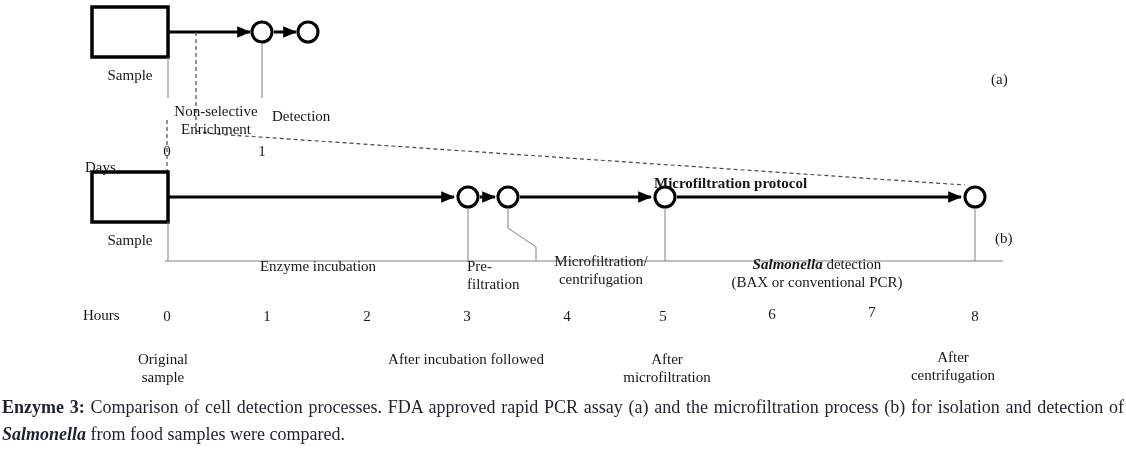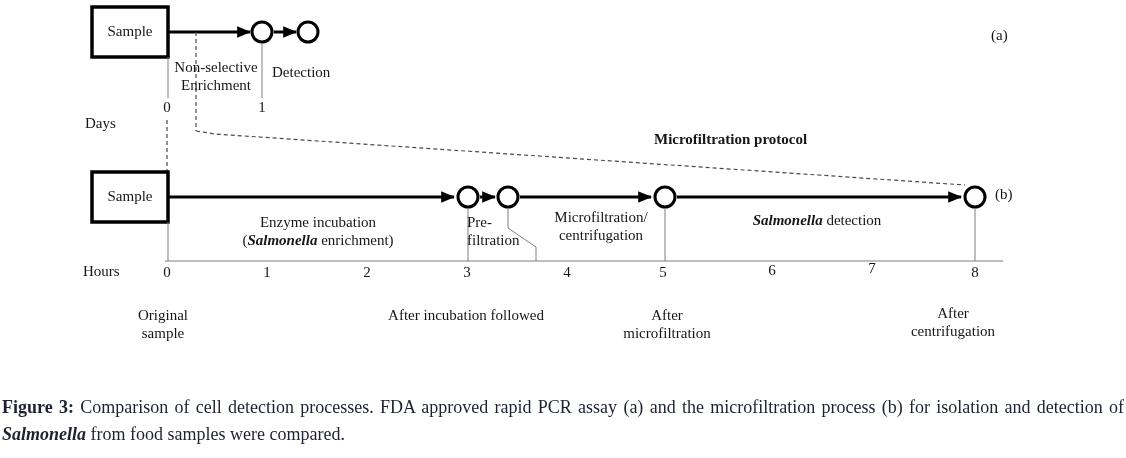--- a/index.html
+++ b/index.html
@@ -11,20 +11,21 @@
     color:#161616;
     overflow:hidden;
   }
   #diagram-svg{position:absolute;left:0;top:0;}
   .lbl{
     position:absolute;
     font-size:15px;
     line-height:17.5px;
     white-space:nowrap;
     color:#161616;
+    margin-top:44px;
   }
   .ctr{transform:translateX(-50%);text-align:center;}
   .it{font-style:italic;font-weight:bold;}
   .boxlbl{width:76px;text-align:center;}
   #caption{
     position:absolute;
     left:2px;top:394px;width:1122px;
     font-size:18px;line-height:27px;
     color:#1c2230;
     text-align:justify;
@@ -90,35 +91,35 @@
   <div class="lbl" style="left:85px;top:115px;">Days</div>
   <div class="lbl ctr" style="left:167px;top:99px;">0</div>
   <div class="lbl ctr" style="left:262px;top:99px;">1</div>
 
   <div class="lbl" style="left:654px;top:131px;font-weight:bold;">Microfiltration protocol</div>
 
   <div class="lbl boxlbl" style="left:92px;top:188px;">Sample</div>
 
   <div class="lbl ctr" style="left:318px;top:214px;">
     <div>Enzyme incubation</div>
-    <div><span>(</span><span class="it">Salmonella</span><span> enrichment)</span></div>
   </div>
 
   <div class="lbl" style="left:467px;top:214px;">
     <div>Pre-</div>
     <div>filtration</div>
   </div>
 
   <div class="lbl ctr" style="left:601px;top:209px;">
     <div>Microfiltration/</div>
     <div>centrifugation</div>
   </div>
 
   <div class="lbl ctr" style="left:817px;top:212px;">
     <div><span class="it">Salmonella</span><span> detection</span></div>
+    <div>(BAX or conventional PCR)</div>
   </div>
 
   <div class="lbl" style="left:995px;top:186px;">(b)</div>
 
   <div class="lbl" style="left:83px;top:263px;">Hours</div>
   <div class="lbl ctr" style="left:167px;top:264px;">0</div>
   <div class="lbl ctr" style="left:267px;top:264px;">1</div>
   <div class="lbl ctr" style="left:367px;top:264px;">2</div>
   <div class="lbl ctr" style="left:467px;top:264px;">3</div>
   <div class="lbl ctr" style="left:567px;top:264px;">4</div>
@@ -136,15 +137,15 @@
   </div>
   <div class="lbl ctr" style="left:667px;top:307px;">
     <div>After</div>
     <div>microfiltration</div>
   </div>
   <div class="lbl ctr" style="left:953px;top:305px;">
     <div>After</div>
     <div>centrifugation</div>
   </div>
 
-  <div id="caption"><span class="cap-label">Figure 3:</span><span> Comparison of cell detection processes. FDA approved rapid PCR assay (a) and the microfiltration process (b) for isolation and detection of </span><span class="it">Salmonella</span><span> from food samples were compared.</span></div>
+  <div id="caption"><span class="cap-label">Enzyme 3:</span><span> Comparison of cell detection processes. FDA approved rapid PCR assay (a) and the microfiltration process (b) for isolation and detection of </span><span class="it">Salmonella</span><span> from food samples were compared.</span></div>
 
 </div>
 
 </body></html>

